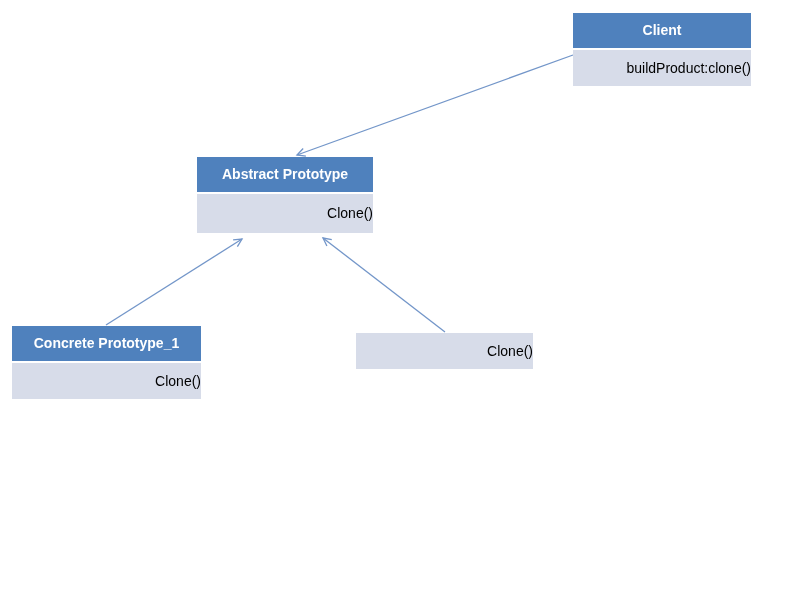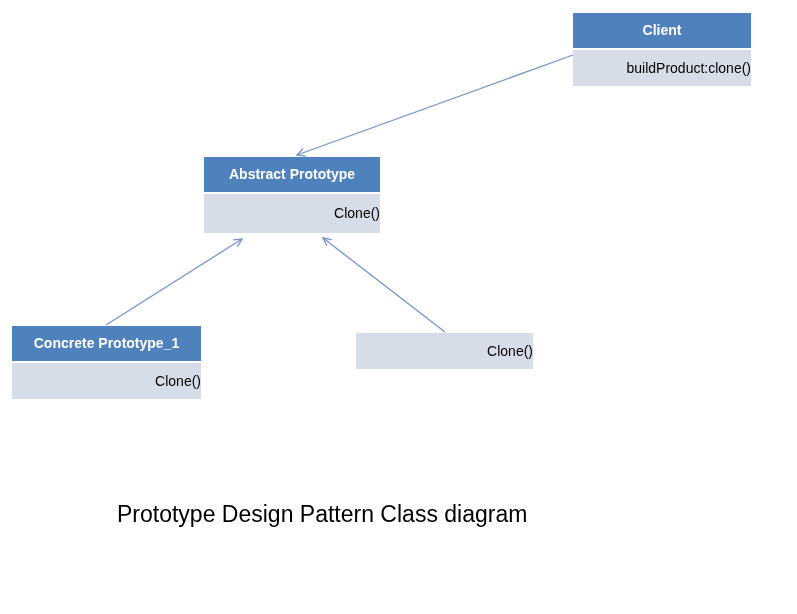--- a/index.html
+++ b/index.html
@@ -44,21 +44,21 @@
     background: #D7DCE9;
     color: #000000;
     font-size: 14px;
     height: 36px;
     line-height: 36px;
     text-align: right;
     white-space: nowrap;
     overflow: hidden;
   }
   .box-client   { left: 573px; top: 13px;  width: 178px; }
-  .box-abstract { left: 197px; top: 157px; width: 176px; margin-left: 7px; }
+  .box-abstract { left: 197px; top: 157px; width: 176px; }
   .box-cp1      { left: 12px;  top: 326px; width: 189px; }
   .box-cp2      { left: 356px; top: 333px; width: 177px; }
   .box-abstract .uml-body { height: 39px; line-height: 39px; }
   .diagram-title {
     position: absolute;
     left: 117px;
     top: 501px;
     font-size: 23px;
     color: #000000;
     white-space: nowrap;
@@ -92,15 +92,14 @@
 
   <div class="uml-class box-cp1">
     <div class="uml-header">Concrete Prototype_1</div>
     <div class="uml-body">Clone()</div>
   </div>
 
   <div class="uml-class box-cp2">
     <div class="uml-body">Clone()</div>
   </div>
 
-  <div class="diagram-title">Prototype Design Pattern Class diagram</div>
 
 </div>
 
 </body></html>

